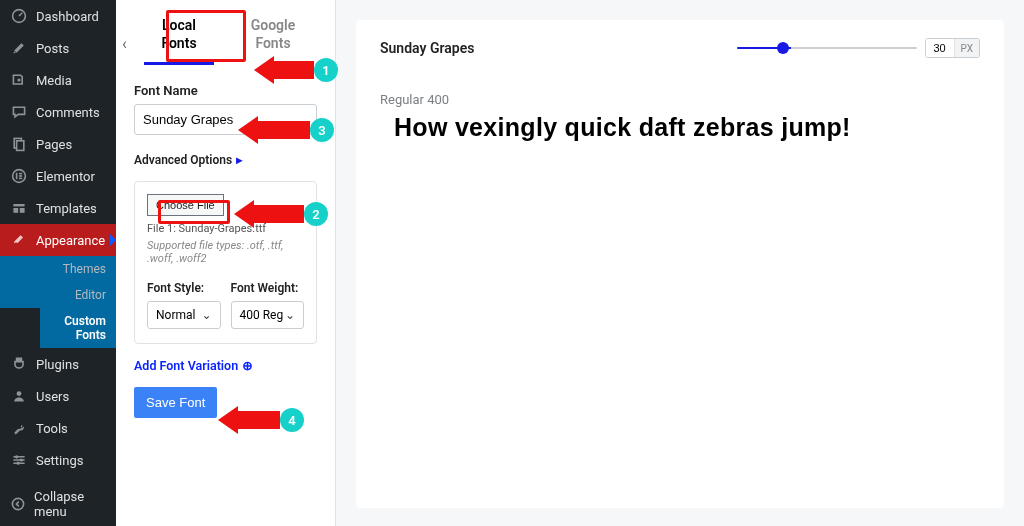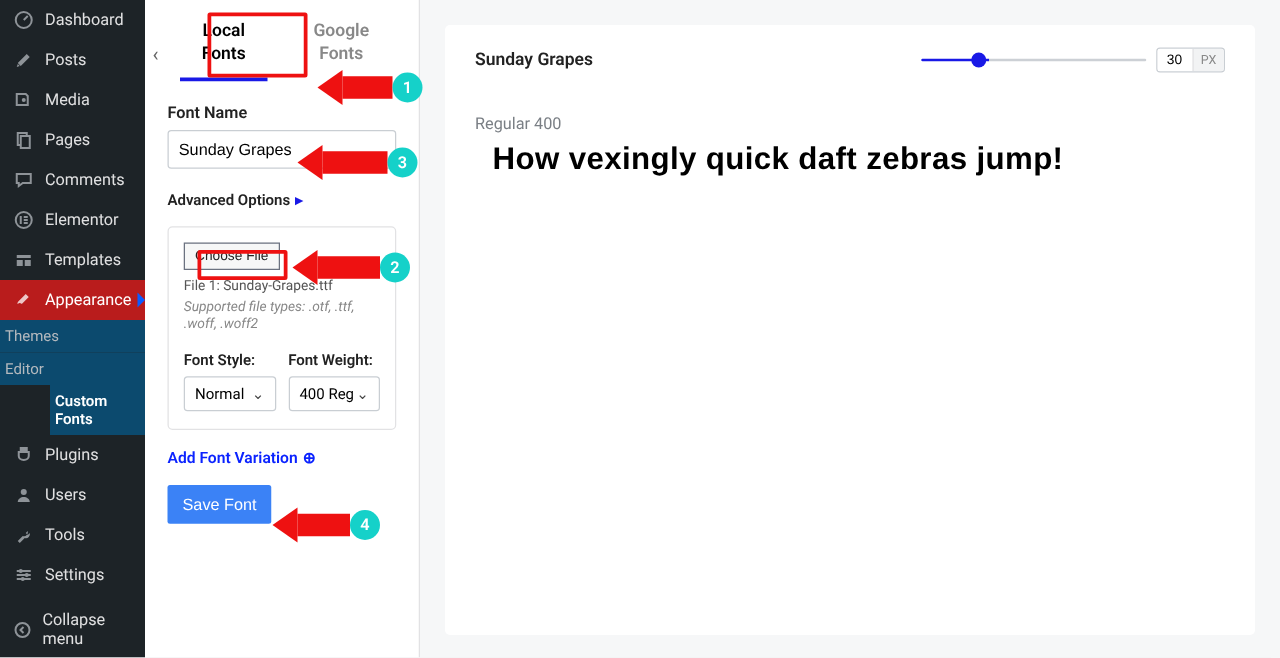--- a/index.html
+++ b/index.html
@@ -7,21 +7,21 @@
   body { display: flex; }
 
   
   .wp-sidebar { width: 116px; background: #1d2327; color: #f0f0f1; font-size: 13px; display: flex; flex-direction: column; }
   .wp-sidebar .item { display: flex; align-items: center; gap: 8px; padding: 7px 10px; color: #e0e0e1; cursor: pointer; }
   .wp-sidebar .item .ic { width: 18px; height: 18px; display: inline-flex; align-items: center; justify-content: center; opacity: .75; }
   .wp-sidebar .item svg { width: 16px; height: 16px; fill: #b4b9be; }
   .wp-sidebar .item.active { background: #b91c1c; color: #fff; position: relative; }
   .wp-sidebar .item.active svg { fill: #fff; }
   .wp-sidebar .item.active::after { content:""; position:absolute; right:-6px; top:50%; transform:translateY(-50%); border:6px solid transparent; border-left-color:#0b5cff; }
-  .wp-sidebar .sub { padding: 6px 10px 6px 4px; font-size: 12px; color: #b4b9be; cursor:pointer; background:#0c4a6e; }
+  .wp-sidebar .sub { padding: 6px 10px 6px 4px; font-size: 12px; color: #b4b9be; cursor:pointer; background:#0369a1;text-align:right; }
   .wp-sidebar .sub.current { color: #fff; font-weight: 600; margin-left: 40px; }
   .wp-sidebar .collapse { margin-top: auto; }
 
   
   .settings-panel { width: 220px; background: #fff; border-right: 1px solid #e2e2e4; padding: 10px 18px 18px 18px; position: relative; overflow:auto; }
   .back-chevron { position:absolute; left:6px; top:34px; font-size:16px; color:#666; cursor:pointer;}
   .tabs { display:flex; gap:24px; margin-left:10px; margin-bottom:6px; }
   .tab { width:70px; text-align:center; font-size:14px; font-weight:600; line-height:1.3; padding:6px 4px 10px; color:#888; cursor:pointer; }
   .tab.active { color:#000; border-bottom:3px solid #1919e6; }
   .label { font-size:13px; font-weight:600; margin-top:18px; margin-bottom:6px; color:#222; }
@@ -109,33 +109,33 @@
         <svg viewBox="0 0 20 20">
           <path d="M3 4h9l2 2v9H3z" fill="none" stroke="#b4b9be" stroke-width="2"></path>
           <circle cx="10" cy="10" r="2"></circle>
         </svg>
       </span>
     <span>Media</span>
   </div>
   <div class="item">
     <span class="ic">
         <svg viewBox="0 0 20 20">
+          <path d="M3 4h14v9H9l-4 3v-3H3z" fill="none" stroke="#b4b9be" stroke-width="2"></path>
+        </svg>
+      </span>
+    <span>Comments</span>
+  </div>
+  <div class="item">
+    <span class="ic">
+        <svg viewBox="0 0 20 20">
           <rect x="4" y="3" width="9" height="12" fill="none" stroke="#b4b9be" stroke-width="2"></rect>
           <rect x="7" y="6" width="9" height="12" fill="#1d2327" stroke="#b4b9be" stroke-width="2"></rect>
         </svg>
       </span>
     <span>Pages</span>
-  </div>
-  <div class="item">
-    <span class="ic">
-        <svg viewBox="0 0 20 20">
-          <path d="M3 4h14v9H9l-4 3v-3H3z" fill="none" stroke="#b4b9be" stroke-width="2"></path>
-        </svg>
-      </span>
-    <span>Comments</span>
   </div>
   <div class="item">
     <span class="ic">
         <svg viewBox="0 0 20 20">
           <circle cx="10" cy="10" r="8" fill="none" stroke="#b4b9be" stroke-width="2"></circle>
           <rect x="6" y="6" width="2" height="8"></rect>
           <rect x="10" y="6" width="4" height="2"></rect>
           <rect x="10" y="9" width="4" height="2"></rect>
           <rect x="10" y="12" width="4" height="2"></rect>
         </svg>

